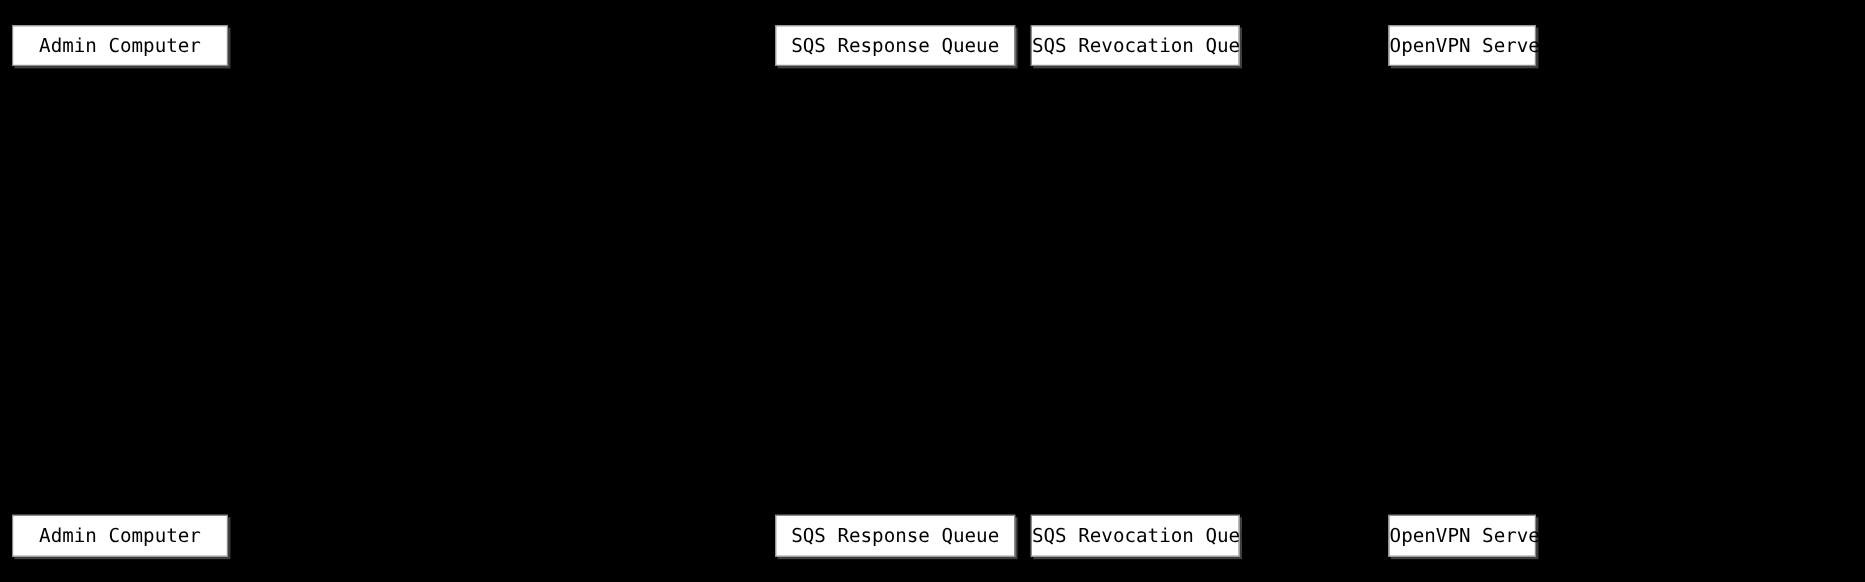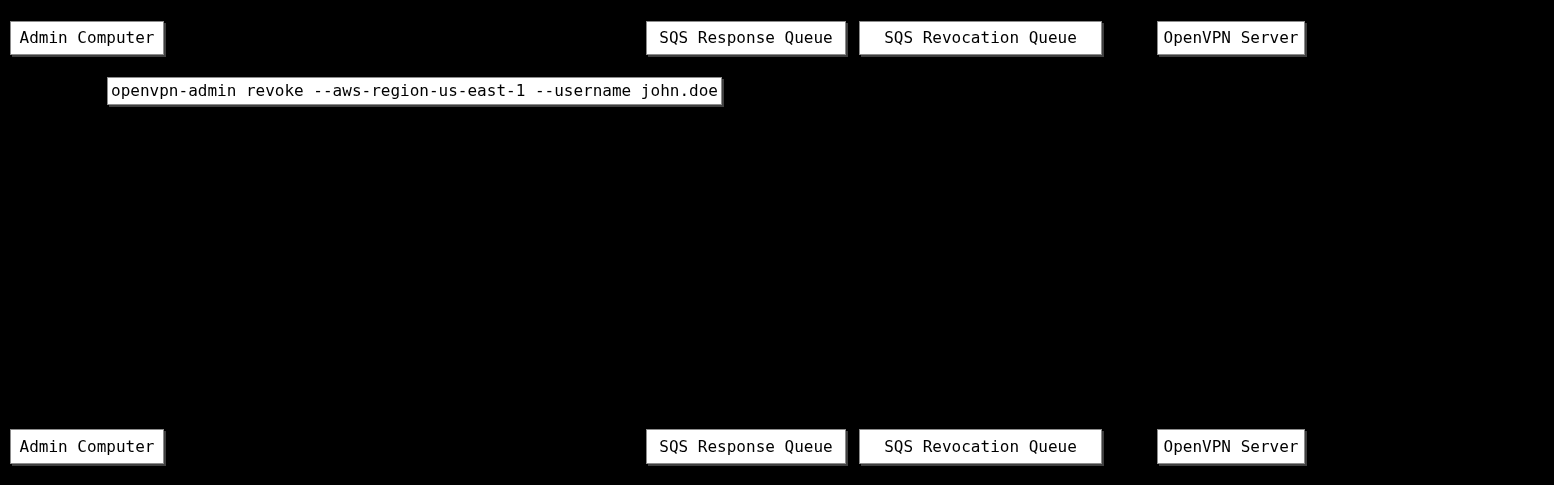--- a/index.html
+++ b/index.html
@@ -23,24 +23,24 @@
     border: 1px solid #8c8c8c;
     box-shadow: 2px 2px 0 rgba(140,140,140,0.45);
     color: #000000;
     font-size: 16px;
     line-height: 32px;
     text-align: center;
     white-space: nowrap;
   }
   .row-top  { top: 21px; }
   .row-bottom { top: 429px; height: 35px; line-height: 33px; }
-  .col-admin      { left: 10px;   width: 154px; }
+  .col-admin      { left: 10px;   width: 180px; }
   .col-response   { left: 646px;  width: 200px; }
-  .col-revocation { left: 859px;  width: 243px; }
-  .col-openvpn    { left: 1157px; width: 148px; }
+  .col-revocation { left: 859px;  width: 174px; }
+  .col-openvpn    { left: 1157px; width: 123px; }
   .msg-label {
     position: absolute;
     box-sizing: border-box;
     left: 107px;
     top: 77px;
     width: 615px;
     height: 28px;
     background: #ffffff;
     border: 1px solid #8c8c8c;
     box-shadow: 2px 2px 0 rgba(140,140,140,0.45);
@@ -57,21 +57,20 @@
 <div class="stage">
 
   <div class="pbox row-top col-admin">Admin Computer</div>
 
   <div class="pbox row-top col-response">SQS Response Queue</div>
 
   <div class="pbox row-top col-revocation">SQS Revocation Queue</div>
 
   <div class="pbox row-top col-openvpn">OpenVPN Server</div>
 
-  <div class="msg-label">openvpn-admin revoke --aws-region-us-east-1 --username john.doe</div>
 
   <div class="pbox row-bottom col-admin">Admin Computer</div>
 
   <div class="pbox row-bottom col-response">SQS Response Queue</div>
 
   <div class="pbox row-bottom col-revocation">SQS Revocation Queue</div>
 
   <div class="pbox row-bottom col-openvpn">OpenVPN Server</div>
 
 </div>

